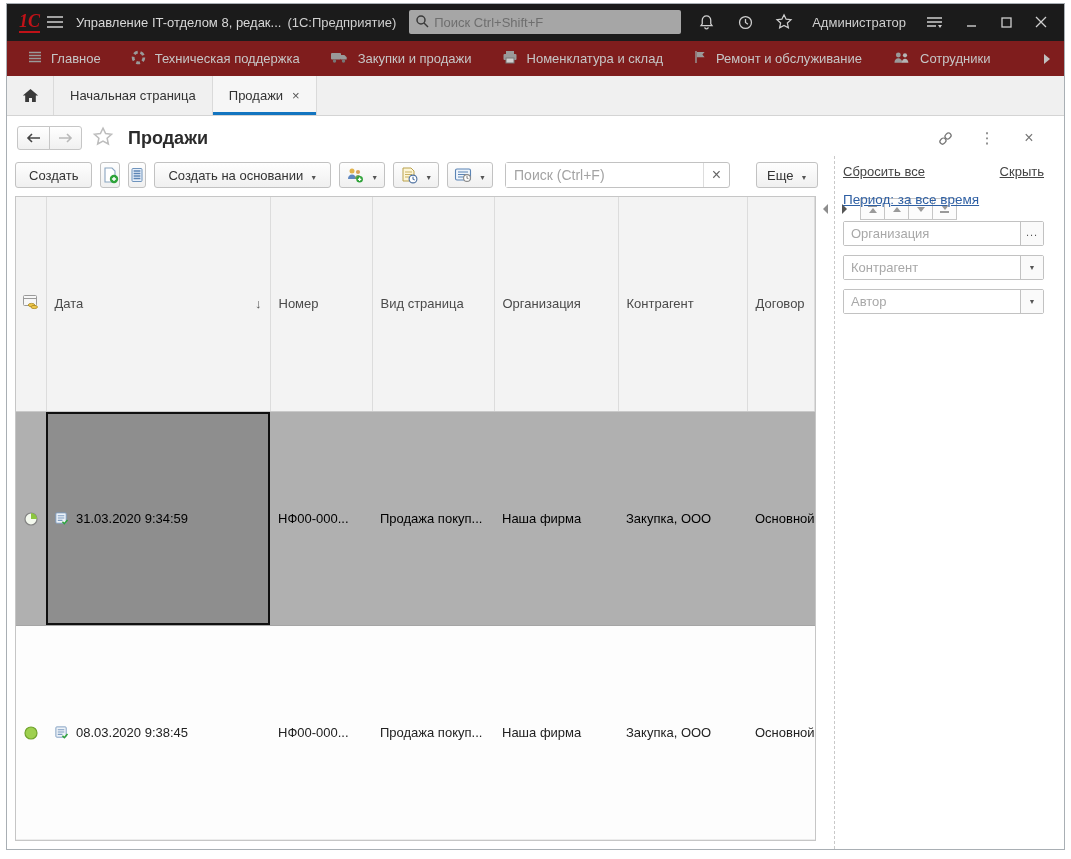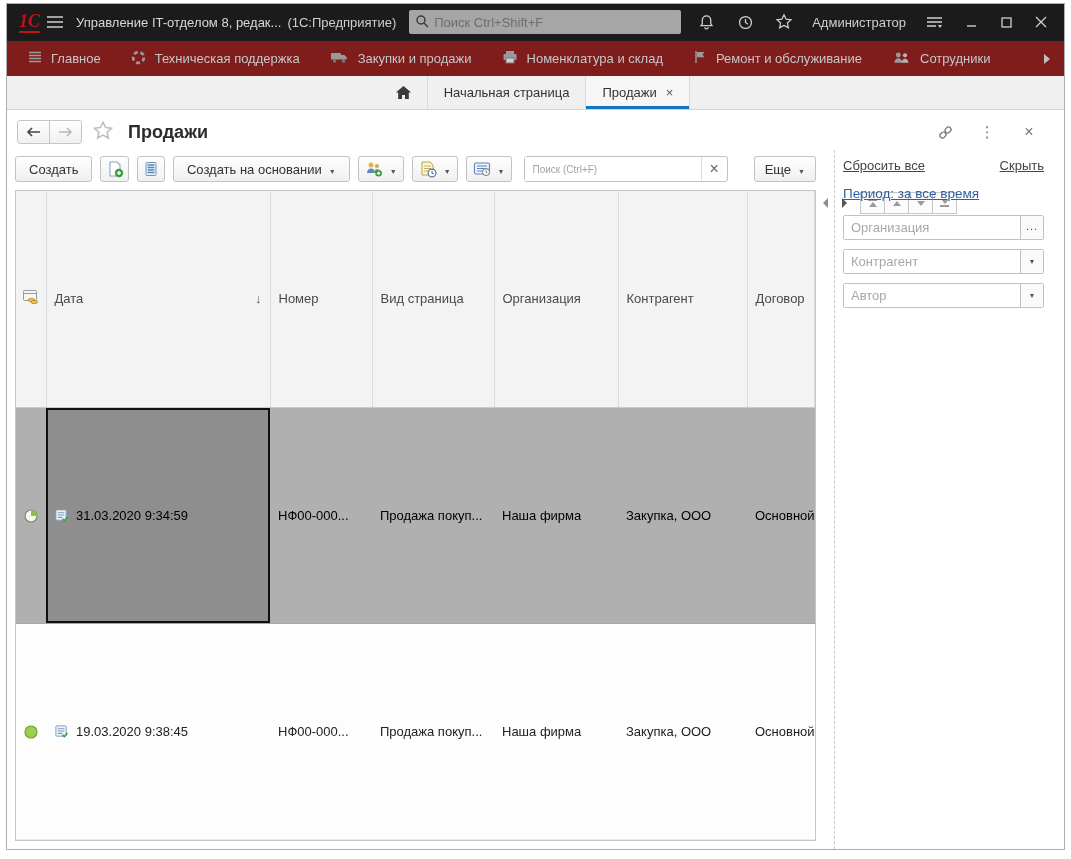--- a/index.html
+++ b/index.html
@@ -19,21 +19,21 @@
   .tb-user { color:#cfcfcf; white-space:nowrap; }
   .winbtn { width:18px; height:18px; display:flex; align-items:center; justify-content:center; cursor:pointer; }
 
   
   .menubar { height:35px; background:#7f1d1d; display:flex; align-items:stretch; padding:0 6px; color:#c6c6c6; flex:none; }
   .menu-item { display:flex; align-items:center; gap:9px; padding:0 15px; cursor:pointer; white-space:nowrap; }
   .menu-arrow { margin-left:auto; display:flex; align-items:center; padding:0 8px; }
   .tri-right { width:0; height:0; border-top:5px solid transparent; border-bottom:5px solid transparent; border-left:6px solid #c0c0c0; }
 
   
-  .tabbar { height:34px; background:#f0f0f0; border-bottom:1px solid #d4d4d4; display:flex; align-items:stretch; flex:none;justify-content:center; }
+  .tabbar { height:40px; background:#f0f0f0; border-bottom:1px solid #d4d4d4; display:flex; align-items:stretch; flex:none; }
   .home-slot { width:46px; display:flex; align-items:center; justify-content:center; cursor:pointer; }
   .tab { display:flex; align-items:center; gap:9px; padding:0 16px; border-right:1px solid #dadada; color:#333; cursor:pointer; position:relative; }
   .tab.first { border-left:1px solid #dadada; }
   .tab.active { background:#f6f6f6; }
   .tab.active::after { content:""; position:absolute; left:0; right:0; bottom:0; height:3px; background:#1375c0; }
   .tab-close { color:#555; font-size:13px; cursor:pointer; }
   .tab-close::after { content:"×"; }
 
   
   .content { flex:1; display:flex; flex-direction:column; min-height:0; background:#fff; }
@@ -51,21 +51,21 @@
   .body-row { flex:1; display:flex; min-height:0;gap:12px; }
   .main { flex:1; display:flex; flex-direction:column; min-width:0; padding:2px 6px 8px 8px; }
 
   
   .toolbar { display:flex; align-items:center; gap:8px; margin:4px 0 8px 0; flex:none; }
   .btn { height:26px; border:1px solid #c2c2c2; border-radius:3px; background:linear-gradient(#fefefe,#f0f0f0); padding:0 13px; color:#333; display:inline-flex; align-items:center; gap:7px; font-size:13px; cursor:pointer; white-space:nowrap; }
   .icon-btn { width:32px; padding:0; justify-content:center; }
   .drop-btn { width:46px; padding:0 6px; justify-content:space-between; }
   .glyph-caret::after { content:"▼"; font-size:7px; color:#555; }
   .search-box { width:233px; height:26px; border:1px solid #c2c2c2; border-radius:3px; background:#fff; display:flex; align-items:stretch; margin-left:4px; }
-  .search-box input { flex:1; border:0; outline:none; padding:0 8px; font-size:10px; min-width:0; }
+  .search-box input { flex:1; border:0; outline:none; padding:0 8px; font-size:14px; min-width:0; }
   .search-box input::placeholder { color:#a3a3a3; }
   .clear-btn { width:26px; border:0; border-left:1px solid #ddd; background:transparent; color:#666; font-size:13px; cursor:pointer; display:flex; align-items:center; justify-content:center; }
   .more-btn { margin-left:18px; padding:0 10px; }
 
   
   .list-control { flex:1; border:1px solid #c6c6c6; display:flex; flex-direction:row; min-height:0; }
   table.grid { border-collapse:collapse; table-layout:fixed; width:100%; flex:none; }
   table.grid th { background:#f3f3f3; border-right:1px solid #dcdcdc; border-bottom:1px solid #c9c9c9; height:30px; font-weight:400; color:#4a4a4a; text-align:left; padding:0 8px; white-space:nowrap; overflow:hidden; }
   table.grid th.c-icon { padding:0; text-align:center; }
   .sort-arrow { float:right; color:#555; }
@@ -405,21 +405,21 @@
                       <circle cx="8" cy="8" r="6" fill="#9ed04f" stroke="#70a32c" stroke-width="1.2"></circle>
                     </svg>
               </td>
               <td>
                 <span class="cell-flex">
                       <svg width="15" height="15" viewBox="0 0 16 16">
                         <rect x="2" y="2" width="11" height="11" rx="1" fill="#eef3f8" stroke="#7d9cc0"></rect>
                         <path d="M4 5h7M4 7.5h7M4 10h5" stroke="#7d9cc0" stroke-width="1.1"></path>
                         <path d="M9 11.5l2 2 3.4-4" stroke="#2fa33a" stroke-width="1.6" fill="none"></path>
                       </svg>
-                      <span>19.03.2020 9:38:45</span>
+                      <span>08.03.2020 9:38:45</span>
                     </span>
               </td>
               <td>НФ00-000...</td>
               <td>Продажа покуп...</td>
               <td>Наша фирма</td>
               <td>Закупка, ООО</td>
               <td>Основной до</td>
             </tr>
           </tbody>
             </table>

